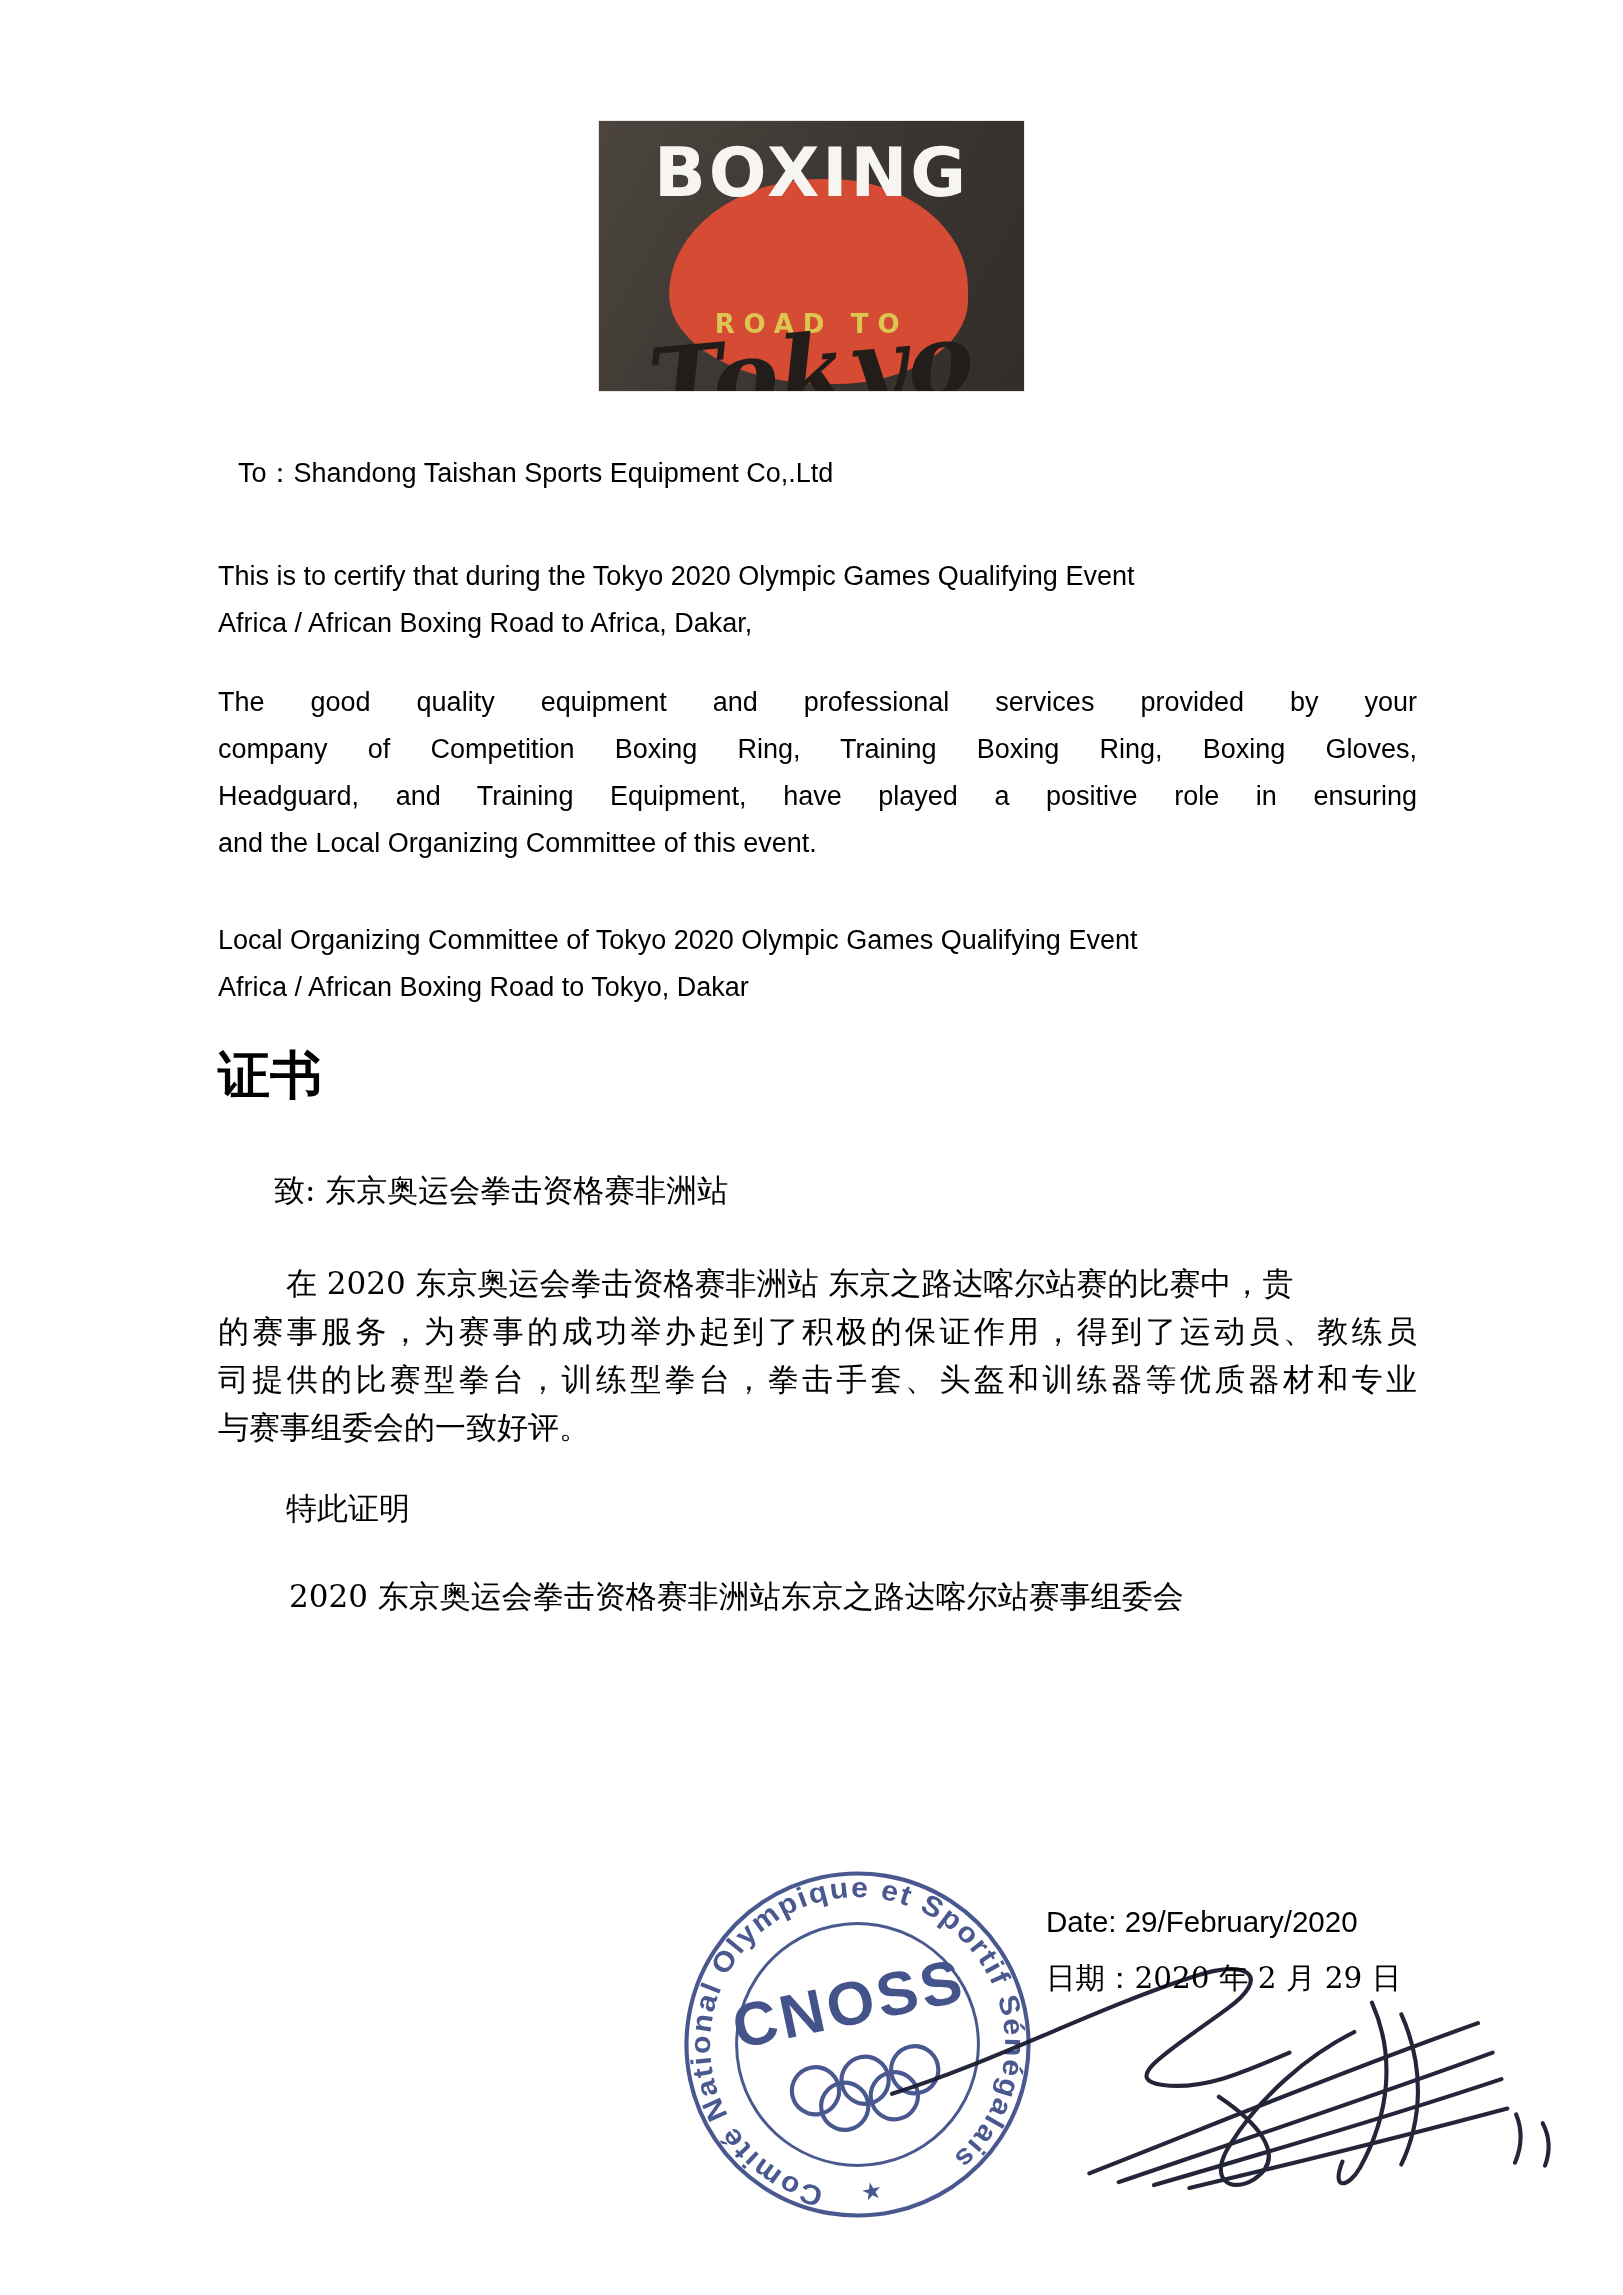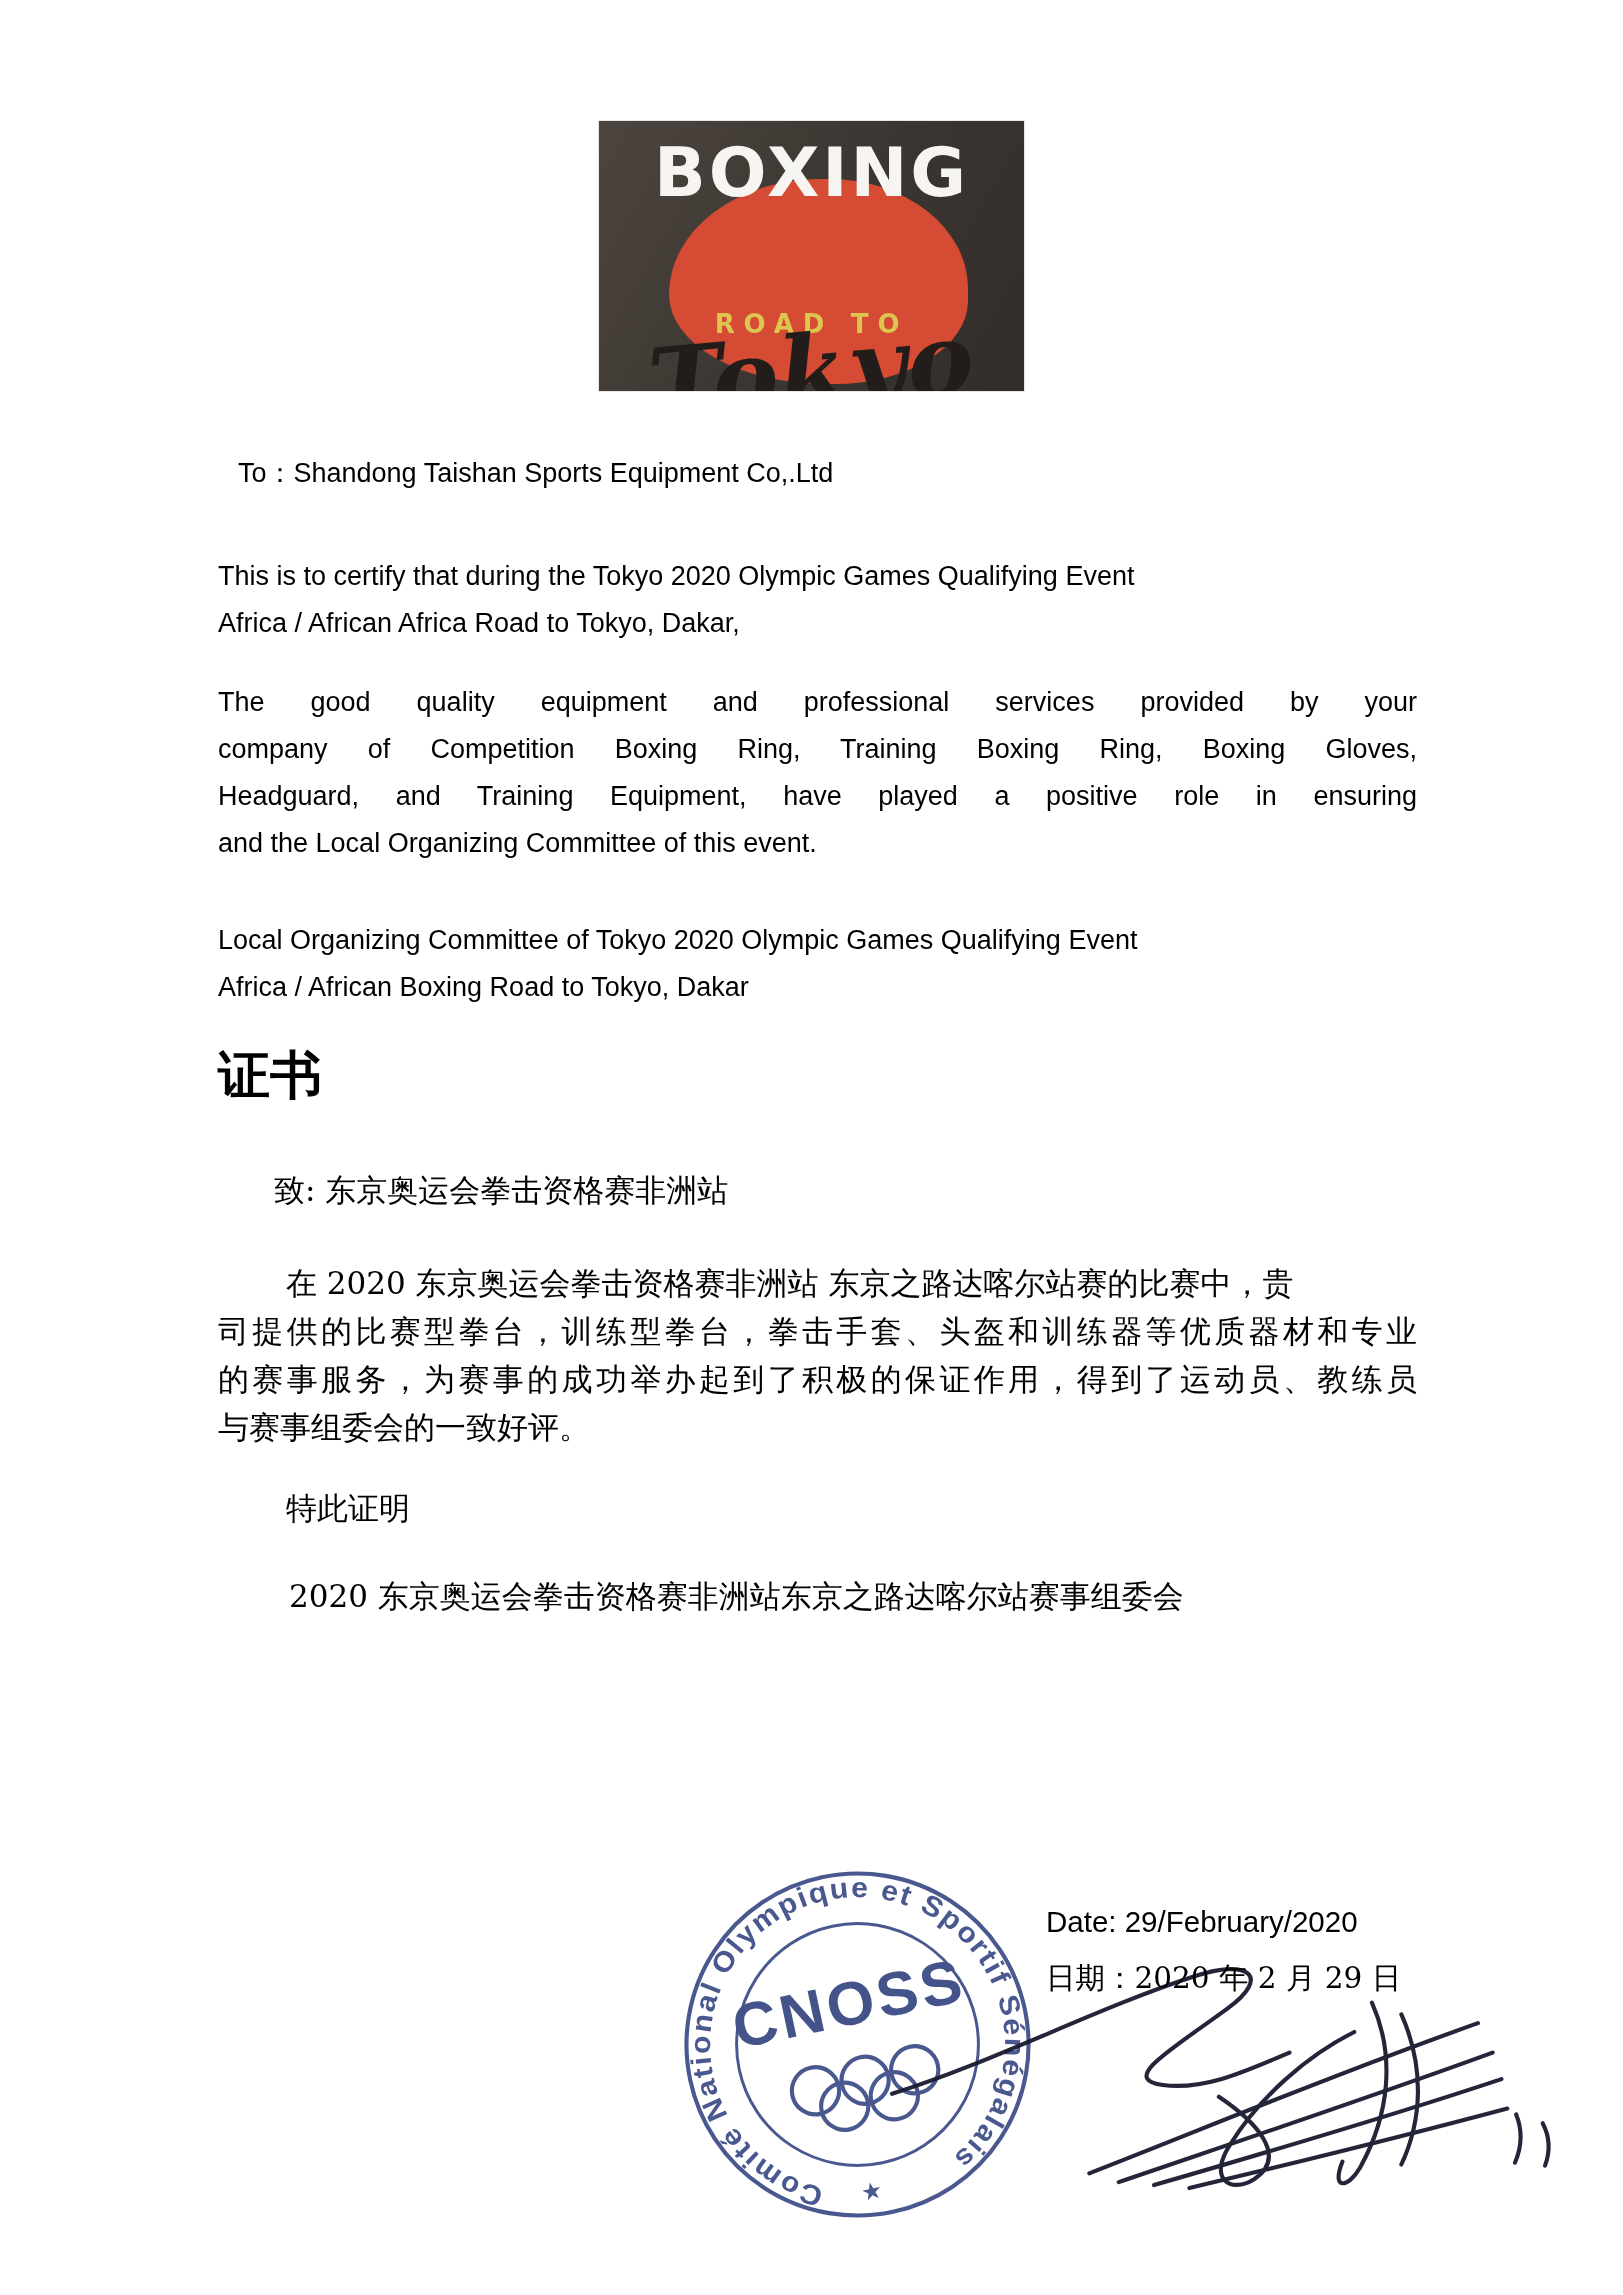--- a/index.html
+++ b/index.html
@@ -78,43 +78,43 @@
   <div class="logo-roadto">ROAD TO</div>
   <div class="logo-tokyo">Tokyo</div>
 </div>
 
 <div class="content">
 
   <div class="to-line">To：Shandong Taishan Sports Equipment Co,.Ltd</div>
 
   <div class="para para2">
     <div>This is to certify that during the Tokyo 2020 Olympic Games Qualifying Event</div>
-    <div>Africa / African Africa Road to Tokyo, Dakar,</div>
+    <div>Africa / African Boxing Road to Africa, Dakar,</div>
   </div>
 
   <div class="para para3">
     <div class="line-just">The good quality equipment and professional services provided by your</div>
     <div class="line-just">company of Competition Boxing Ring, Training Boxing Ring, Boxing Gloves,</div>
     <div class="line-just">Headguard, and Training Equipment, have played a positive role in ensuring</div>
     <div>and the Local Organizing Committee of this event.</div>
   </div>
 
   <div class="para para4">
     <div>Local Organizing Committee of Tokyo 2020 Olympic Games Qualifying Event</div>
     <div>Africa / African Boxing Road to Tokyo, Dakar</div>
   </div>
 
   <h2 class="zh zh-title">证书</h2>
 
   <div class="zh to-zh">致: 东京奥运会拳击资格赛非洲站</div>
 
   <div class="zh para-zh">
     <div class="indent1">在 2020 东京奥运会拳击资格赛非洲站 东京之路达喀尔站赛的比赛中，贵</div>
+    <div class="line-just">的赛事服务，为赛事的成功举办起到了积极的保证作用，得到了运动员、教练员</div>
     <div class="line-just">司提供的比赛型拳台，训练型拳台，拳击手套、头盔和训练器等优质器材和专业</div>
-    <div class="line-just">的赛事服务，为赛事的成功举办起到了积极的保证作用，得到了运动员、教练员</div>
     <div>与赛事组委会的一致好评。</div>
   </div>
 
   <div class="zh hereby-zh">特此证明</div>
 
   <div class="zh committee-zh">2020 东京奥运会拳击资格赛非洲站东京之路达喀尔站赛事组委会</div>
 </div>
 
 <div class="date-block">
   <div class="date-en">Date: 29/February/2020</div>

